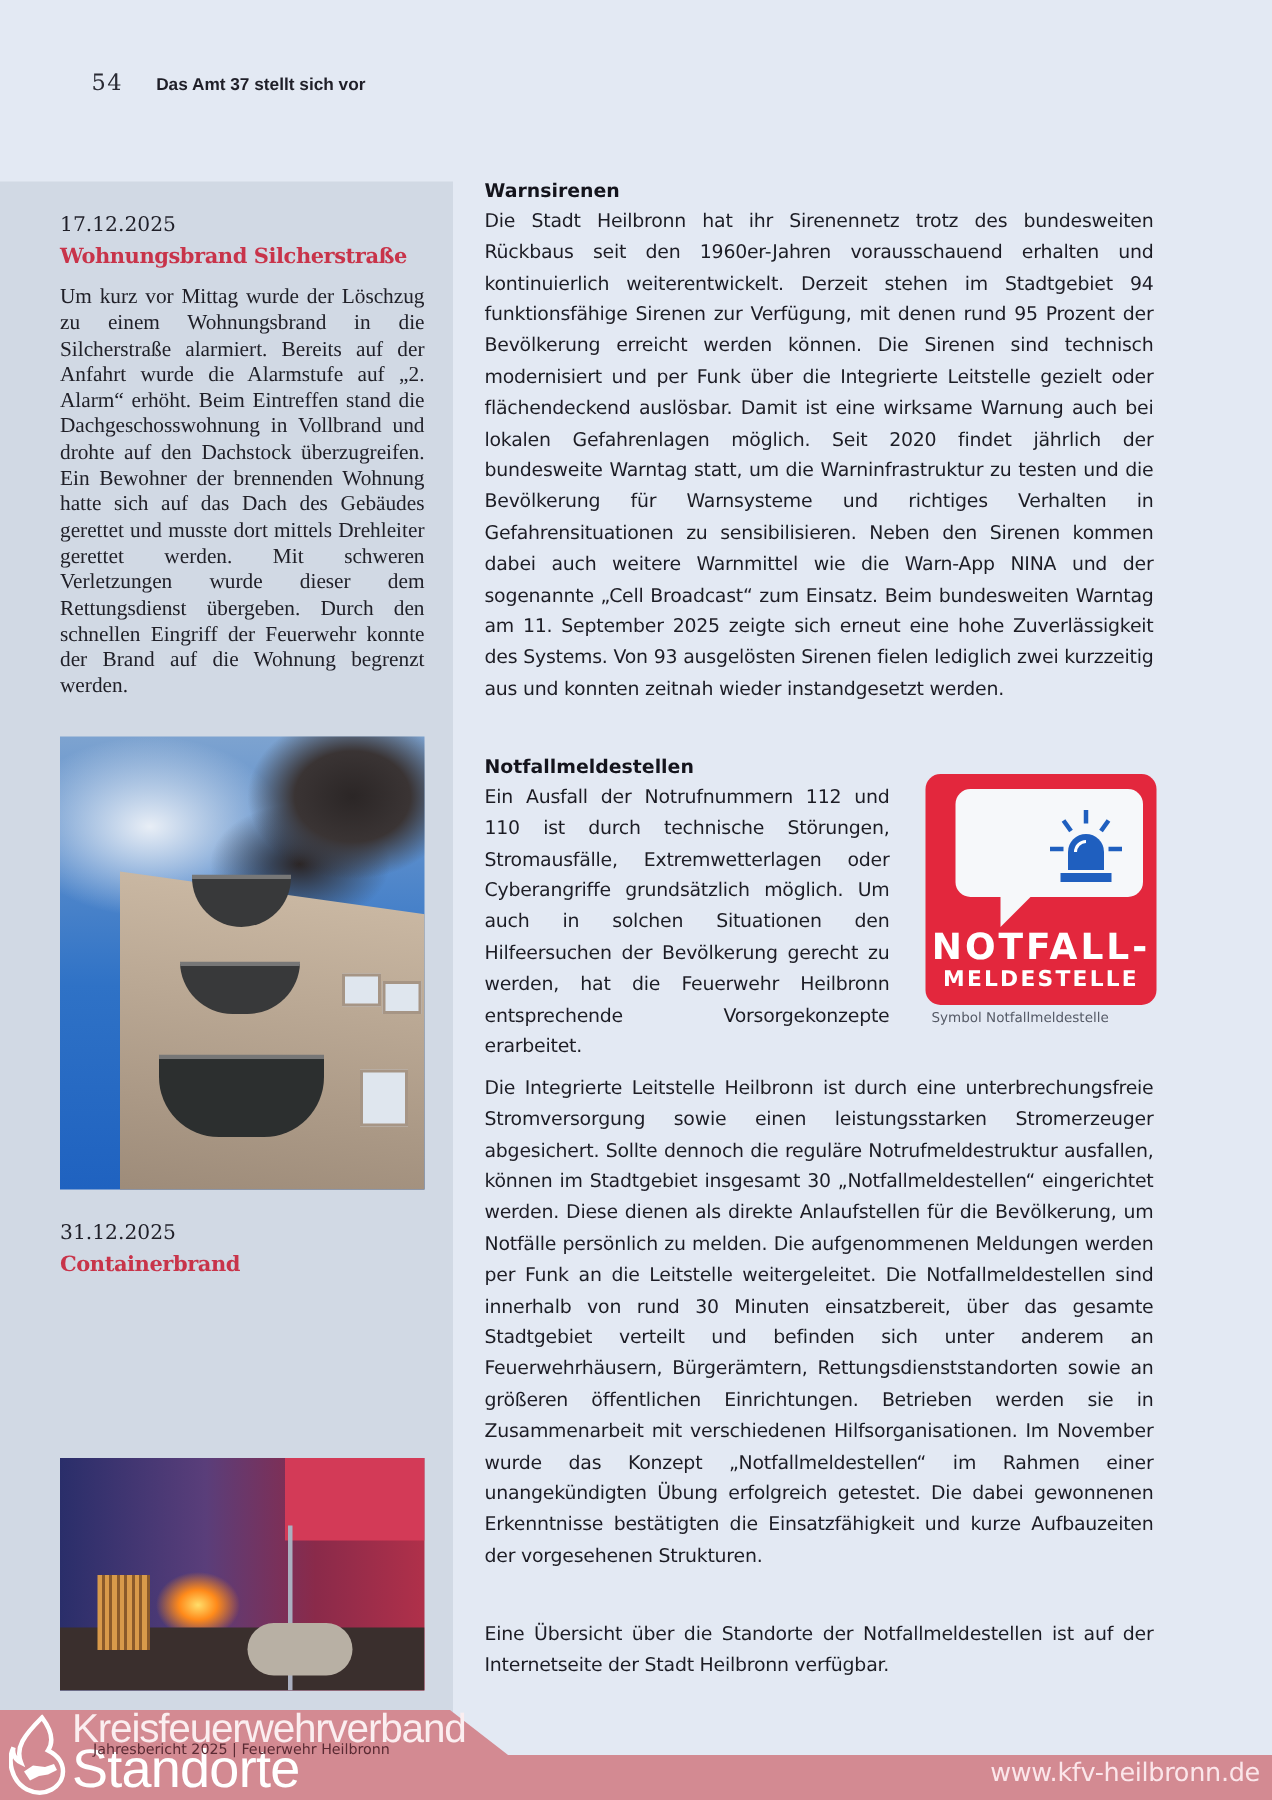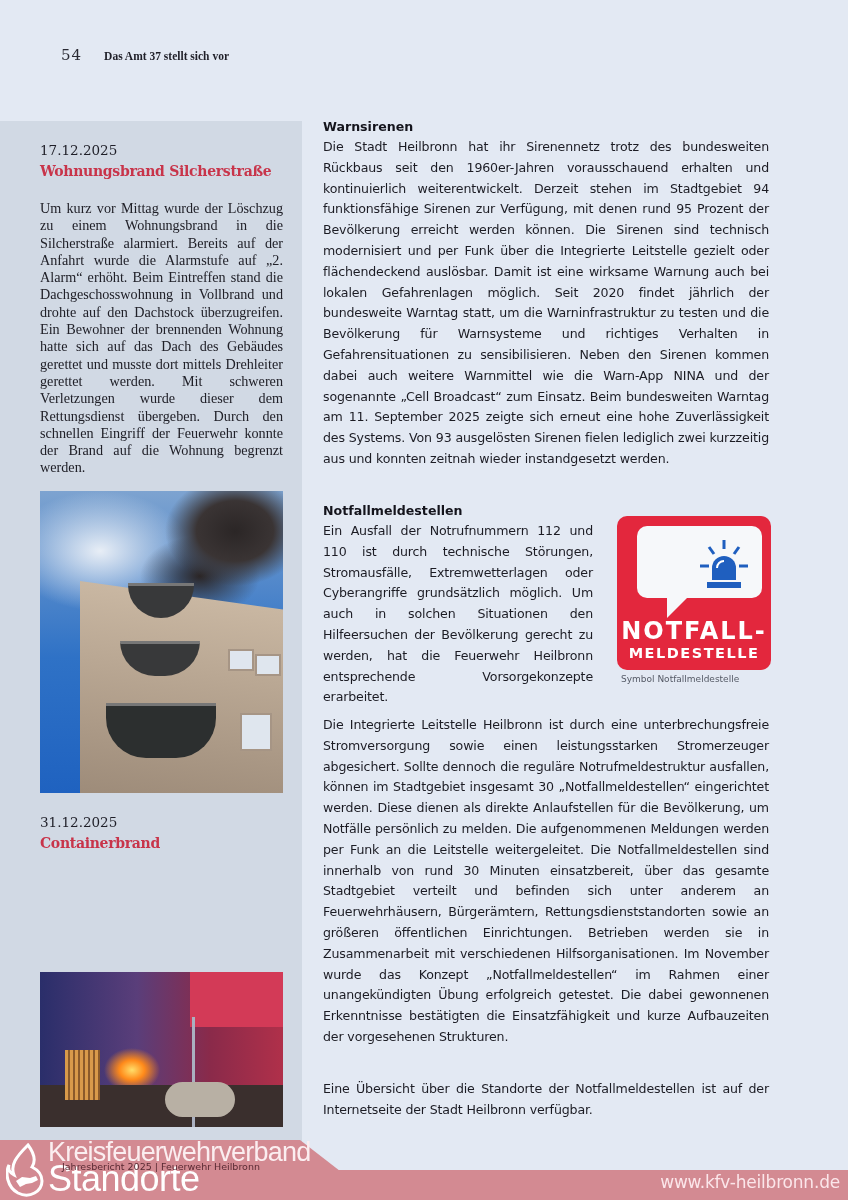--- a/index.html
+++ b/index.html
@@ -4,32 +4,32 @@
 <style>
   html, body { margin: 0; padding: 0; }
   body {
     width: 848px; height: 1200px; position: relative; overflow: hidden;
     background: #e3e9f3;
     font-family: "Liberation Sans", sans-serif;
     color: #1b1b22;
   }
   .header { position: absolute; top: 46px; left: 61px; display: flex; align-items: baseline; gap: 22px; }
   .page-num { font-family: "DejaVu Serif", serif; font-size: 15px; color: #2a2a33; letter-spacing: 1px; }
-  .section-title { font-family: Liberation Serif, serif; font-weight: bold; font-size: 11.5px; color: #1f1f28; }
+  .section-title { font-family: Liberation Sans, sans-serif; font-weight: bold; font-size: 11.5px; color: #1f1f28; }
 
   .left-panel {
     position: absolute; left: 0; top: 121px; width: 302px; height: 1025px;
     background: #d1d9e4;
   }
   .story { position: absolute; left: 40px; width: 243px; }
   .story-date { font-family: "DejaVu Serif", serif; font-size: 13.5px; color: #1f1f28; line-height: 18px; }
   .story-title { font-family: "DejaVu Serif", serif; font-weight: bold; font-size: 14px; color: #c8344a; line-height: 20px; margin-top: 2px; letter-spacing: -0.3px; }
   .story-text {
     font-family: "Liberation Serif", serif; font-size: 14.2px; line-height: 17.3px;
-    text-align: justify; hyphens: auto; color: #202028; margin-top: 19px;
+    text-align: justify; hyphens: auto; color: #202028; margin-top: 9px;
   }
   .photo { position: absolute; left: 40px; width: 243px; overflow: hidden; }
   .photo-fire {
     top: 491px; height: 302px;
     background:
       radial-gradient(ellipse 70px 55px at 195px 40px, #2b2626 0%, #3a3434 55%, rgba(60,55,55,0) 100%),
       radial-gradient(ellipse 60px 40px at 160px 85px, #2a2424 0%, rgba(40,36,36,0) 100%),
       radial-gradient(ellipse 90px 60px at 60px 60px, #e8eef6 0%, rgba(232,238,246,0) 100%),
       linear-gradient(180deg, #7da3d0 0%, #2f72c6 55%, #1f62c0 100%);
   }

